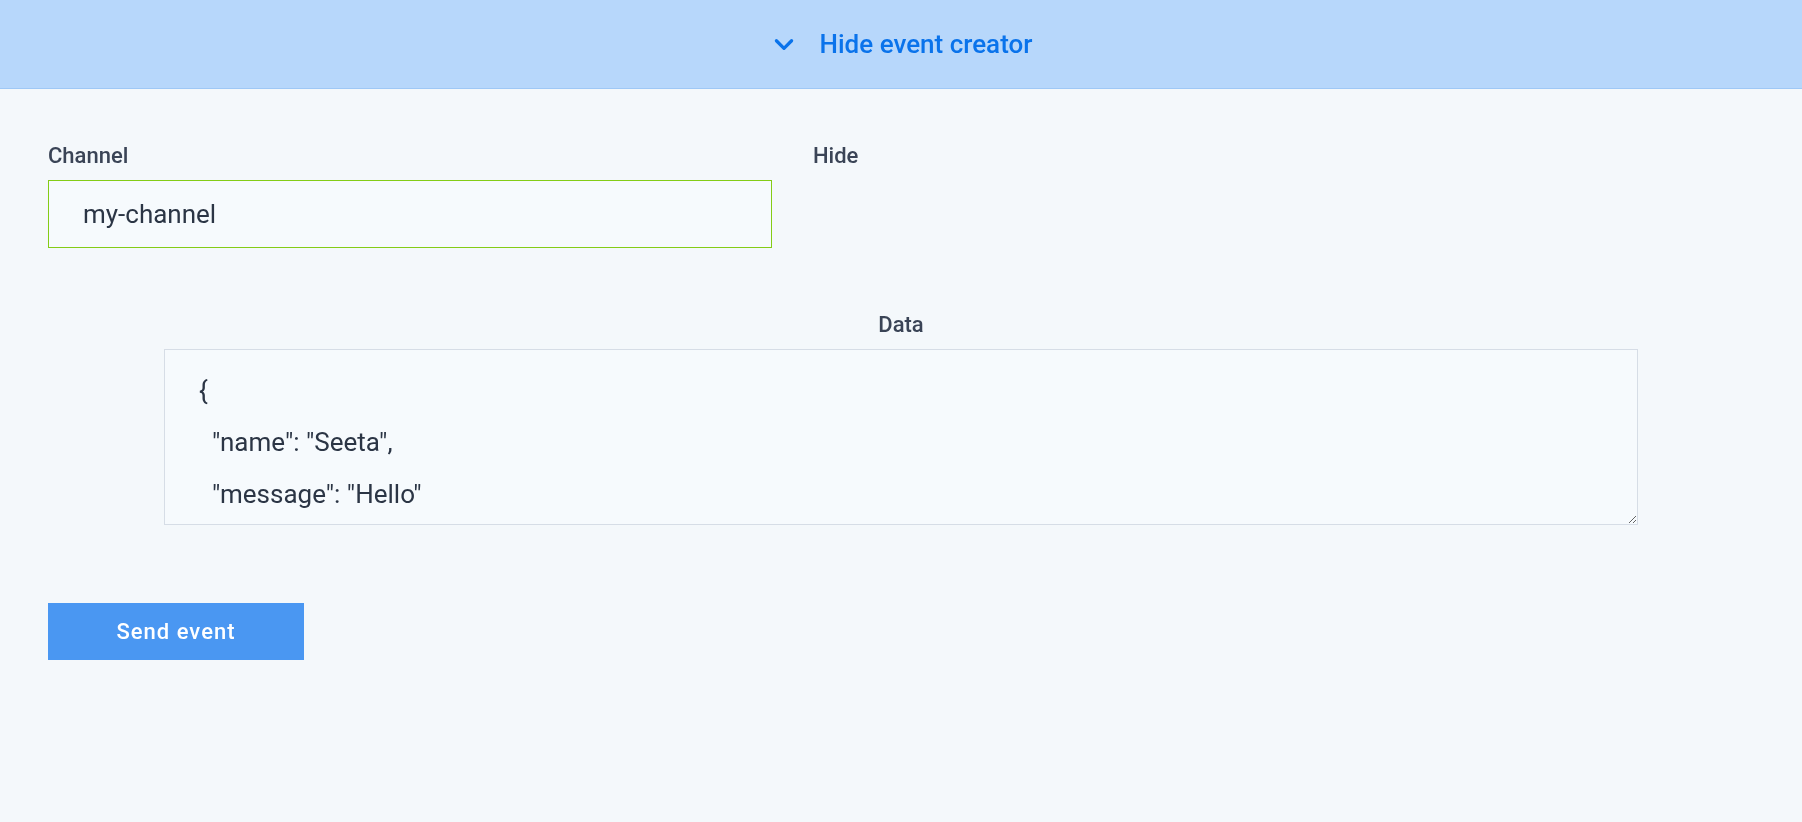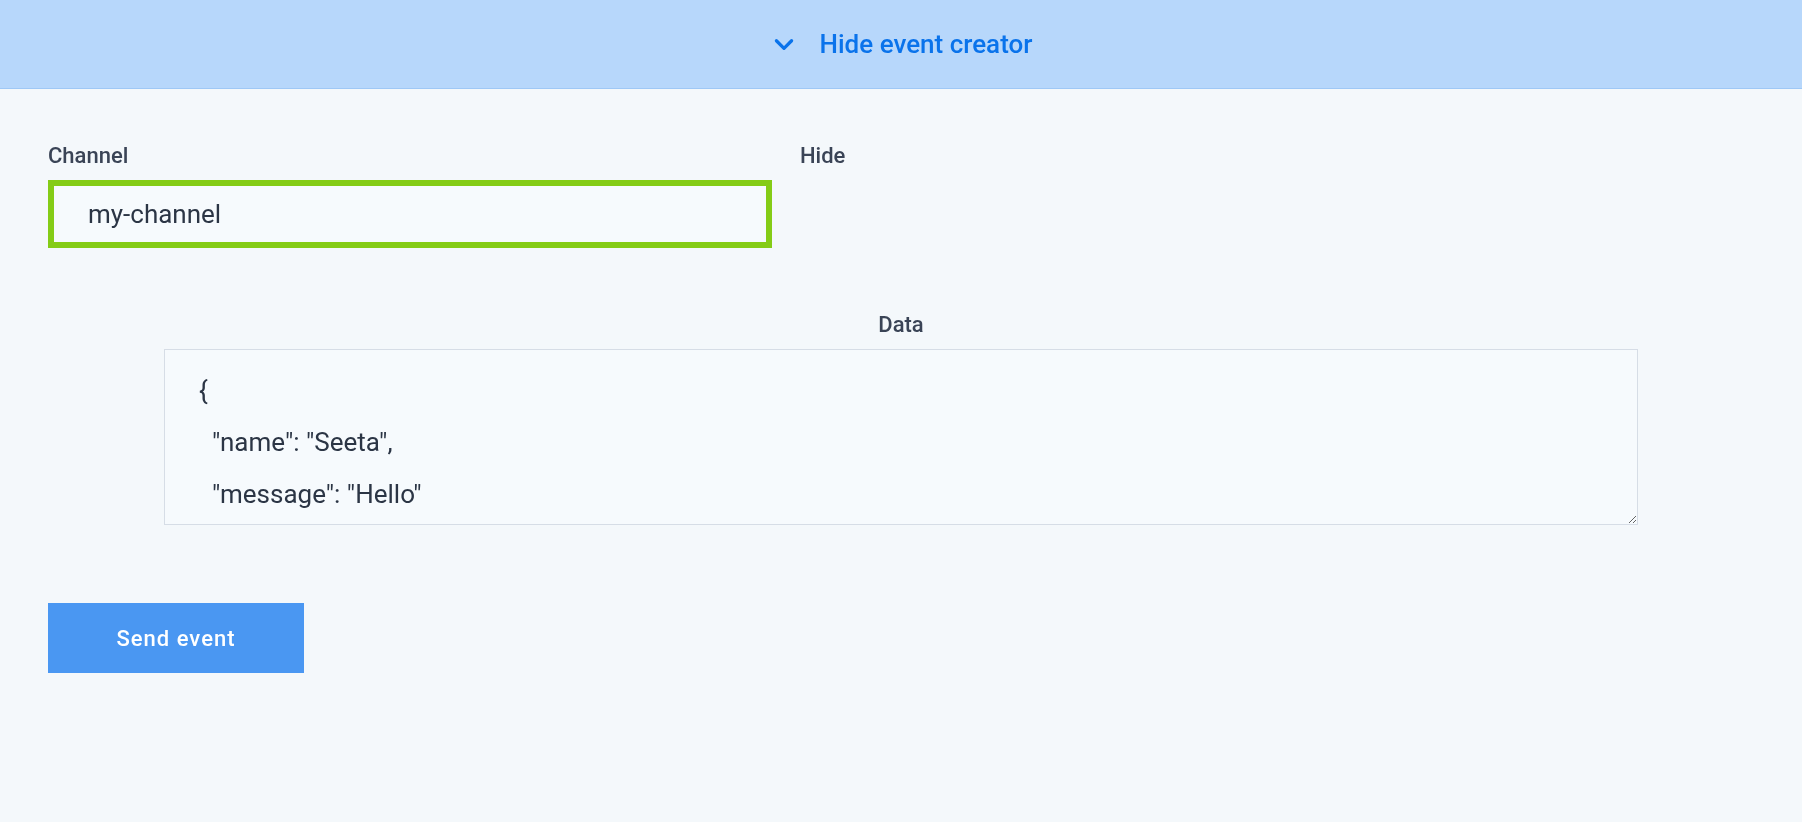--- a/index.html
+++ b/index.html
@@ -41,41 +41,41 @@
   .toggle-bar .label {
     color: #0a73eb;
     font-size: 26px;
     font-weight: 500;
   }
   .form-area {
     padding: 54px 48px 40px 48px;
   }
   .row-top {
     display: flex;
-    gap: 28px;
+    gap: 41px;
   }
   .field-group {
     display: flex;
     flex-direction: column;
   }
   .field-group.channel {
     flex: 0 0 724px;
   }
   .field-group.event {
     flex: 0 0 724px;
   }
   .field-label {
     color: #3a4456;
     font-size: 22px;
     font-weight: 500;
     margin-bottom: 12px;
   }
   .text-input {
     height: 68px;
-    border: 6px solid #84cc16;
+    border: 1px solid #84cc16;
     background: #f6fafd;
     font-size: 26px;
     color: #2b3545;
     padding: 0 34px;
     outline: none;
     font-family: inherit;
   }
   .data-group {
     margin-top: 64px;
     align-items: center;
@@ -90,21 +90,21 @@
     padding: 14px 34px;
     outline: none;
     font-family: inherit;
     resize: both;
     line-height: 2.0;
     white-space: pre;
   }
   .send-btn {
     margin-top: 78px;
     width: 256px;
-    height: 70px;
+    height: 57px;
     background: #4a97f2;
     color: #ffffff;
     border: none;
     font-size: 22px;
     font-weight: 500;
     letter-spacing: 1px;
     cursor: pointer;
     font-family: inherit;
   }
 </style>

